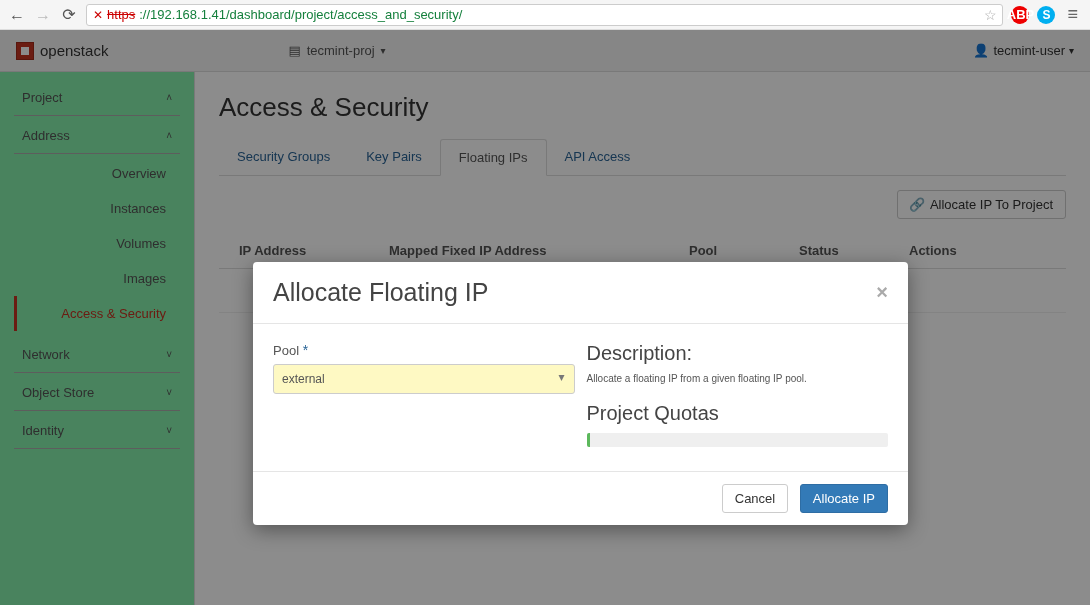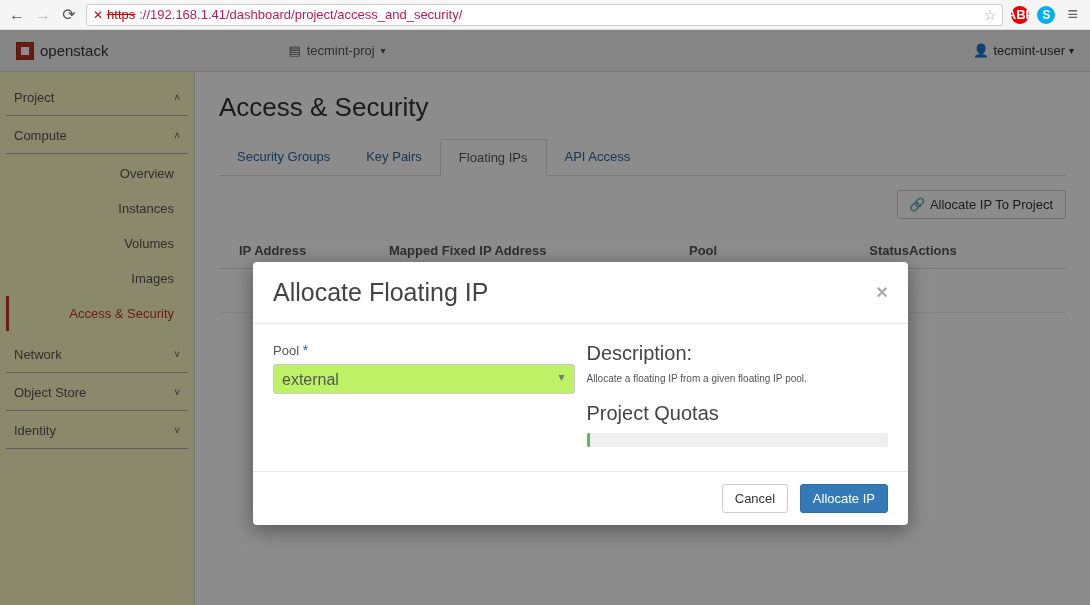--- a/index.html
+++ b/index.html
@@ -4,70 +4,70 @@
 <style>
 * { box-sizing: border-box; margin: 0; padding: 0; }
 body { font-family: "Helvetica Neue", Helvetica, Arial, sans-serif; font-size: 13px; color: #333; overflow: hidden; width: 1090px; height: 605px; position: relative; }
 
 
 .browser-chrome { height: 30px; background: #f5f5f5; border-bottom: 1px solid #ddd; display: flex; align-items: center; padding: 0 8px; gap: 8px; }
 .nav-btn { width: 18px; height: 18px; display: flex; align-items: center; justify-content: center; color: #555; cursor: pointer; font-size: 16px; }
 .nav-btn.disabled { color: #bbb; }
 .addr-bar { flex: 1; height: 22px; background: #fff; border: 1px solid #ccc; border-radius: 3px; display: flex; align-items: center; padding: 0 6px; font-size: 13px; color: #333; gap: 4px; }
 .strike { text-decoration: line-through; color: #c00; }
-.url-rest { color: #be185d; }
+.url-rest { color: #15803d; }
 .star { color: #aaa; margin-left: auto; font-size: 14px; }
 .ext-icon { width: 18px; height: 18px; border-radius: 50%; display: flex; align-items: center; justify-content: center; font-size: 13px; font-weight: bold; }
 .abp { background: #e00; color: #fff; }
 .skype { background: #00aff0; color: #fff; font-size: 12px; }
 .burger { font-size: 18px; color: #666; padding: 0 4px; }
 
 
 .topbar { height: 42px; background: #f5f5f5; border-bottom: 1px solid #ddd; display: flex; align-items: center; padding: 0 16px; }
 .logo { display: flex; align-items: center; gap: 6px; font-size: 15px; color: #333; }
 .logo-box { width: 18px; height: 18px; background: #c43422; display: inline-block; border: 1px solid #a02818; position: relative; }
 .logo-box::after { content: ''; position: absolute; left: 4px; top: 4px; width: 8px; height: 8px; background: #fff; }
 .proj-select { margin-left: 180px; display: flex; align-items: center; gap: 6px; font-size: 13px; color: #555; cursor: pointer; }
 .user-menu { margin-left: auto; display: flex; align-items: center; gap: 4px; font-size: 13px; color: #333; cursor: pointer; }
 
 
 .app { display: flex; height: calc(605px - 30px - 42px); }
-.sidebar { width: 195px; background: #fef9c3; border-right: 1px solid #ddd; padding: 8px 6px; }
+.sidebar { width: 195px; background: #86efac; border-right: 1px solid #ddd; padding: 8px 14px; }
 .s-group { border-bottom: 1px solid #aaa; padding: 10px 8px; display: flex; justify-content: space-between; align-items: center; cursor: pointer; color: #555; font-size: 13px; margin-bottom: 2px; }
 .s-sub { padding: 10px 14px; text-align: right; cursor: pointer; color: #555; font-size: 13px; }
 .s-sub.active { color: #c43422; border-left: 3px solid #c43422; }
 
 
 .main { flex: 1; padding: 20px 24px; background: #fff; }
 .page-title { font-size: 26px; font-weight: 400; color: #333; margin-bottom: 16px; }
 .tabs { display: flex; border-bottom: 1px solid #ddd; }
 .tab { padding: 10px 18px; color: #2a6496; cursor: pointer; font-size: 13px; }
 .tab.active { border: 1px solid #ddd; border-bottom: 1px solid #fff; margin-bottom: -1px; color: #555; border-radius: 3px 3px 0 0; }
 .action-area { display: flex; justify-content: flex-end; margin: 14px 0; }
 .btn { padding: 6px 12px; border: 1px solid #ccc; background: #fff; border-radius: 3px; cursor: pointer; font-size: 13px; color: #333; display: inline-flex; align-items: center; gap: 4px; }
 .table-head { display: flex; padding: 10px 0; border-bottom: 1px solid #ddd; font-weight: bold; color: #555; font-size: 13px; }
 .th1 { width: 170px; padding-left: 20px; }
 .th2 { width: 300px; }
 .th3 { width: 110px; }
-.th4 { width: 110px; text-align: right; }
+.th4 { width: 110px; }
 .th5 { flex: 1; }
 .empty { text-align: center; padding: 14px; color: #777; border-bottom: 1px solid #eee; }
 
 
 .overlay { position: absolute; left: 0; right: 0; top: 30px; bottom: 0; background: rgba(0,0,0,0.45); }
 .modal { position: absolute; left: 253px; top: 262px; width: 655px; background: #fff; border-radius: 4px; box-shadow: 0 5px 20px rgba(0,0,0,0.4); }
 .modal-header { padding: 16px 20px; border-bottom: 1px solid #e5e5e5; display: flex; justify-content: space-between; align-items: center; }
 .modal-title { font-size: 25px; font-weight: 400; color: #444; }
 .modal-close { font-size: 20px; color: #aaa; cursor: pointer; font-weight: bold; }
 .modal-body { display: flex; padding: 18px 20px 24px; gap: 12px; }
 .m-left { flex: 1; }
 .m-right { flex: 1; }
 .form-label { font-size: 13px; color: #555; margin-bottom: 6px; display: block; }
 .form-label .req { color: #2a6496; font-size: 14px; }
-.select { width: 100%; height: 30px; border: 1px solid #ccc; border-radius: 3px; padding: 5px 8px; font-size: 16px; color: #555; background: #bef264; appearance: none; position: relative; }
+.select { width: 100%; height: 30px; border: 1px solid #ccc; border-radius: 3px; padding: 5px 8px; font-size: 12px; color: #555; background: #fef9c3; appearance: none; position: relative; }
 .select-wrap { position: relative; }
 .select-wrap::after { content: '▾'; position: absolute; right: 10px; top: 6px; color: #777; pointer-events: none; font-size: 12px; }
 .desc-title { font-size: 20px; font-weight: 400; color: #444; margin-bottom: 8px; }
 .desc-text { font-size: 10px; color: #555; margin-bottom: 18px; }
 .quota-row { display: flex; justify-content: space-between; align-items: baseline; font-size: 12px; margin-bottom: 4px; }
 .quota-name { font-weight: bold; color: #333; }
 .quota-cnt { color: #777; margin-left: 4px; }
 .quota-avail { color: #999; }
 .quota-bar { height: 14px; background: #efefef; border-radius: 2px; overflow: hidden; }
 .quota-fill { height: 100%; width: 3px; background: #5cb85c; }
@@ -111,21 +111,21 @@
   </div>
 </div>
 
 <div class="app">
   <div class="sidebar">
     <div class="s-group">
       <span>Project</span>
       <span class="caret">˄</span>
     </div>
     <div class="s-group">
-      <span>Compute</span>
+      <span>Address</span>
       <span class="caret">˄</span>
     </div>
     <div class="s-sub">Overview</div>
     <div class="s-sub">Instances</div>
     <div class="s-sub">Volumes</div>
     <div class="s-sub">Images</div>
     <div class="s-sub active">Access &amp; Security</div>
     <div class="s-group" style="margin-top:6px">
       <span>Network</span>
       <span class="caret">˅</span>

